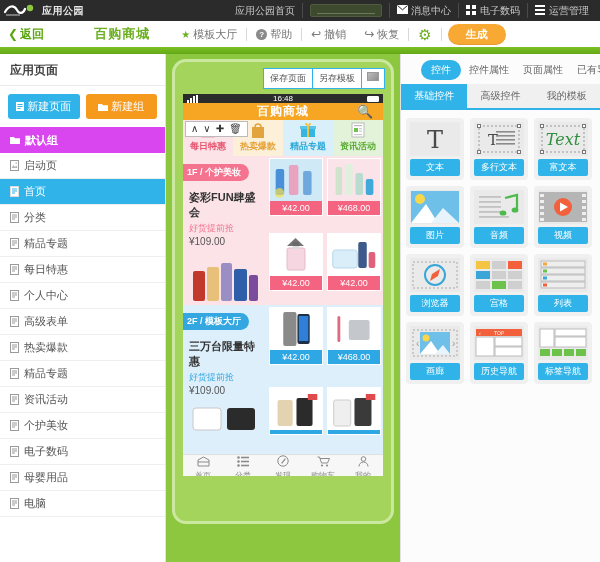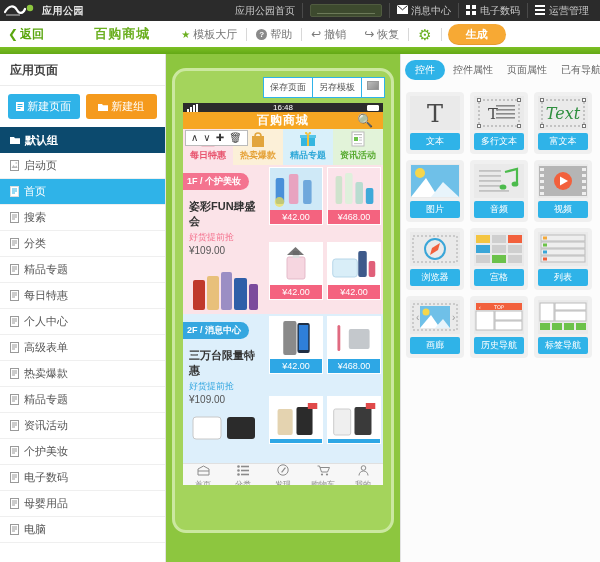--- a/index.html
+++ b/index.html
@@ -71,31 +71,31 @@
   .left-head { padding:8px 10px 6px; font-size:12px; font-weight:bold; color:#444; border-bottom:1px solid #ececec;}
   .left-btns { display:flex; gap:6px; padding:8px 8px; }
   .lb { flex:1; border-radius:3px; color:#fff; font-size:11px; text-align:center; padding:5px 0; cursor:pointer; display:flex;align-items:center;justify-content:center;gap:3px;}
   .lb.blue { background:#2fb3e8; }
   .lb.orange { background:#f59a1d; }
   .pg-list { flex:1; overflow:hidden; }
   .pg-item {
     display:flex; align-items:center; gap:5px; padding:6px 10px; font-size:11px;
     border-bottom:1px solid #efefef; color:#555; cursor:pointer; height:26px;
   }
-  .pg-item.group { background:#0c4a6e; color:#fff; font-weight:bold; border-bottom:none;}
+  .pg-item.group { background:#d946ef; color:#fff; font-weight:bold; border-bottom:none;}
   .pg-item.active { background:#2fb3e8; color:#fff; }
   .doc-ico { width:9px; height:11px; flex:0 0 auto;}
 
   
   .center {
     flex:1; background:#8dc63f; position:relative; overflow:hidden;
     display:flex; align-items:flex-start; justify-content:center;
   }
   .phone-frame {
-    margin-top:14px; width:222px; height:465px; background:#a4d45c;
+    margin-top:5px; width:222px; height:465px; background:#a4d45c;
     border:3px solid #cbe8a0; border-radius:14px; position:relative;
     display:flex; flex-direction:column; align-items:center;
   }
   .save-row { display:flex; margin:6px 0 5px auto; margin-right:6px; }
   .save-btn {
     background:#fff; border:1px solid #2fb3e8; color:#555; font-size:9px;
     padding:3px 6px; cursor:pointer; border-right:none;
   }
   .save-btn:last-child { border-right:1px solid #2fb3e8; padding:3px 5px; }
   .thumb-ico {
@@ -164,21 +164,21 @@
   .tabbar {
     margin-top:auto; height:30px; background:#f7f7f7; border-top:1px solid #e0e0e0;
     display:flex;
   }
   .tb2 { flex:1; display:flex; flex-direction:column; align-items:center; justify-content:center; gap:1px; color:#8b8b8b;}
   .tb2 .ic { font-size:12px; line-height:1; }
   .tb2 .lbl { font-size:8px; }
 
   
   .right { width:200px; background:#fcfcfc; border-left:1px solid #e3e3e3; display:flex; flex-direction:column;}
-  .rtabs { display:flex; align-items:center; padding:6px 4px 4px; gap:2px;}
+  .rtabs { display:flex; align-items:center; padding:6px 20px 4px; gap:2px;}
   .rtab { font-size:10px; color:#666; padding:3px 6px; border-radius:10px; cursor:pointer; white-space:nowrap;}
   .rtab.on { background:#2fb3e8; color:#fff; padding:3px 10px;}
   .rsubtabs { display:flex; border-bottom:2px solid #2fb3e8; }
   .rsub { flex:1; text-align:center; font-size:10px; padding:5px 0; color:#666; background:#f0f0f0; cursor:pointer;}
   .rsub.on { background:#2fb3e8; color:#fff; }
   .widgets { display:flex; flex-wrap:wrap; padding:8px 5px; gap:6px 6px; align-content:flex-start;}
   .w {
     width:58px; background:#f0f0f0; border-radius:4px; padding:4px 4px 0; cursor:move;
     display:flex; flex-direction:column; align-items:center;
   }
@@ -321,31 +321,20 @@
       <div class="pg-item active">
         <span class="doc-ico">
           <svg width="9" height="11" viewBox="0 0 9 11">
               <rect x="0.5" y="0.5" width="8" height="10" fill="#fff" stroke="#ddd"></rect>
               <rect x="2" y="2.5" width="5" height="1" fill="#2fb3e8"></rect>
               <rect x="2" y="4.5" width="5" height="1" fill="#2fb3e8"></rect>
               <rect x="2" y="6.5" width="3" height="1" fill="#2fb3e8"></rect>
             </svg>
         </span>
         <span>首页</span>
-      </div>
-      <div class="pg-item">
-        <span class="doc-ico">
-          <svg width="9" height="11" viewBox="0 0 9 11">
-              <rect x="0.5" y="0.5" width="8" height="10" fill="#fff" stroke="#9a9a9a"></rect>
-              <rect x="2" y="2.5" width="5" height="1" fill="#9a9a9a"></rect>
-              <rect x="2" y="4.5" width="5" height="1" fill="#9a9a9a"></rect>
-              <rect x="2" y="6.5" width="3" height="1" fill="#9a9a9a"></rect>
-            </svg>
-        </span>
-        <span>搜索</span>
       </div>
       <div class="pg-item">
         <span class="doc-ico">
           <svg width="9" height="11" viewBox="0 0 9 11">
               <rect x="0.5" y="0.5" width="8" height="10" fill="#fff" stroke="#9a9a9a"></rect>
               <rect x="2" y="2.5" width="5" height="1" fill="#9a9a9a"></rect>
               <rect x="2" y="4.5" width="5" height="1" fill="#9a9a9a"></rect>
               <rect x="2" y="6.5" width="3" height="1" fill="#9a9a9a"></rect>
             </svg>
         </span>
@@ -629,21 +618,21 @@
                     </svg>
               </span>
               <div class="prod-price">¥42.00</div>
             </div>
               </div>
           </div>
         </div>
 
         <div class="floor f2">
           <div class="floor-left">
-            <span class="pill">2F / 消息中心</span>
+            <span class="pill">2F / 模板大厅</span>
             <div class="floor-title">三万台限量特惠</div>
             <div class="floor-sub">好货提前抢</div>
             <div class="floor-price">¥109.00</div>
             <div class="floor-left-img">
               <svg width="72" height="40" viewBox="0 0 72 40">
                   <rect width="72" height="40" fill="#ddeffb"></rect>
                   <rect x="4" y="8" width="28" height="22" rx="3" fill="#fff" stroke="#c8c8c8"></rect>
                   <rect x="38" y="8" width="28" height="22" rx="3" fill="#2b2b2b"></rect>
                 </svg>
             </div>
@@ -760,20 +749,25 @@
     </div>
   </div>
 
   <div class="right">
     <div class="rtabs">
       <div class="rtab on">控件</div>
       <div class="rtab">控件属性</div>
       <div class="rtab">页面属性</div>
       <div class="rtab">已有导航</div>
     </div>
+    <div class="rsubtabs">
+      <div class="rsub on">基础控件</div>
+      <div class="rsub">高级控件</div>
+      <div class="rsub">我的模板</div>
+    </div>
     <div class="widgets">
 
       <div class="w">
         <span class="w-ico">
           <svg width="34" height="28" viewBox="0 0 34 28">
               <text x="17" y="23" font-size="24" font-family="DejaVu Serif, serif" text-anchor="middle" fill="#4a4a4a">T</text>
             </svg>
         </span>
         <span class="w-lbl">文本</span>
       </div>

